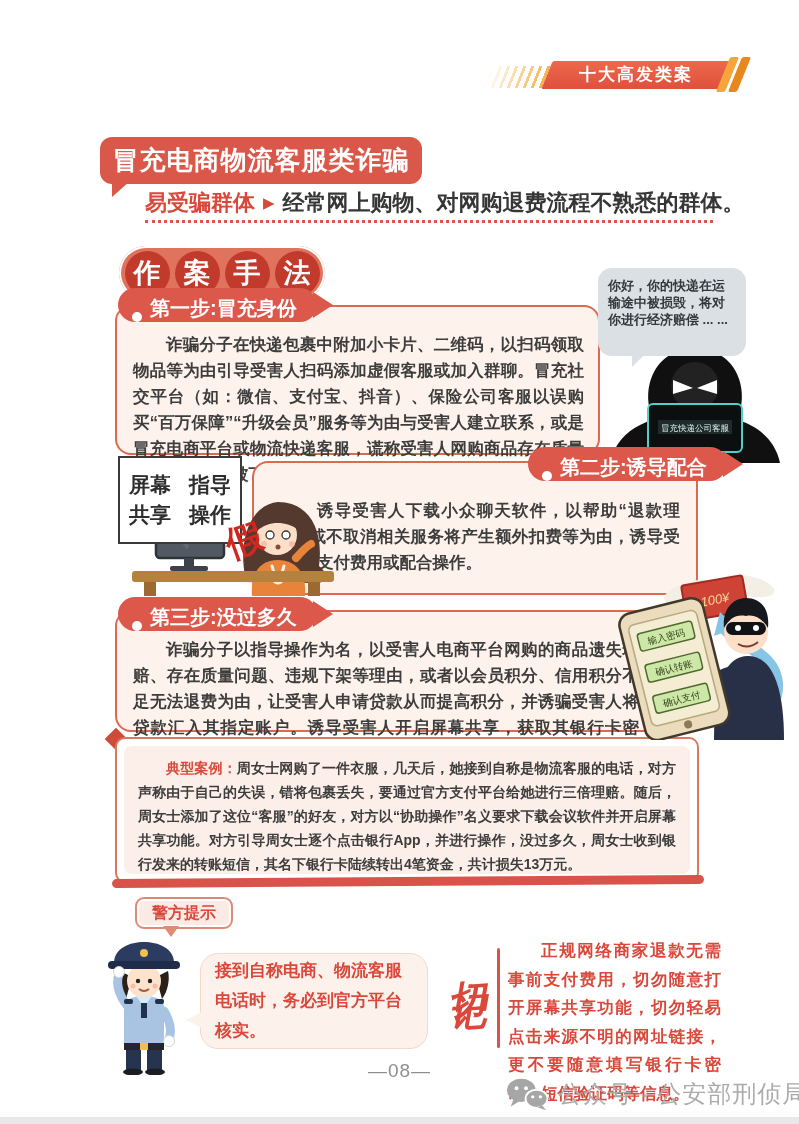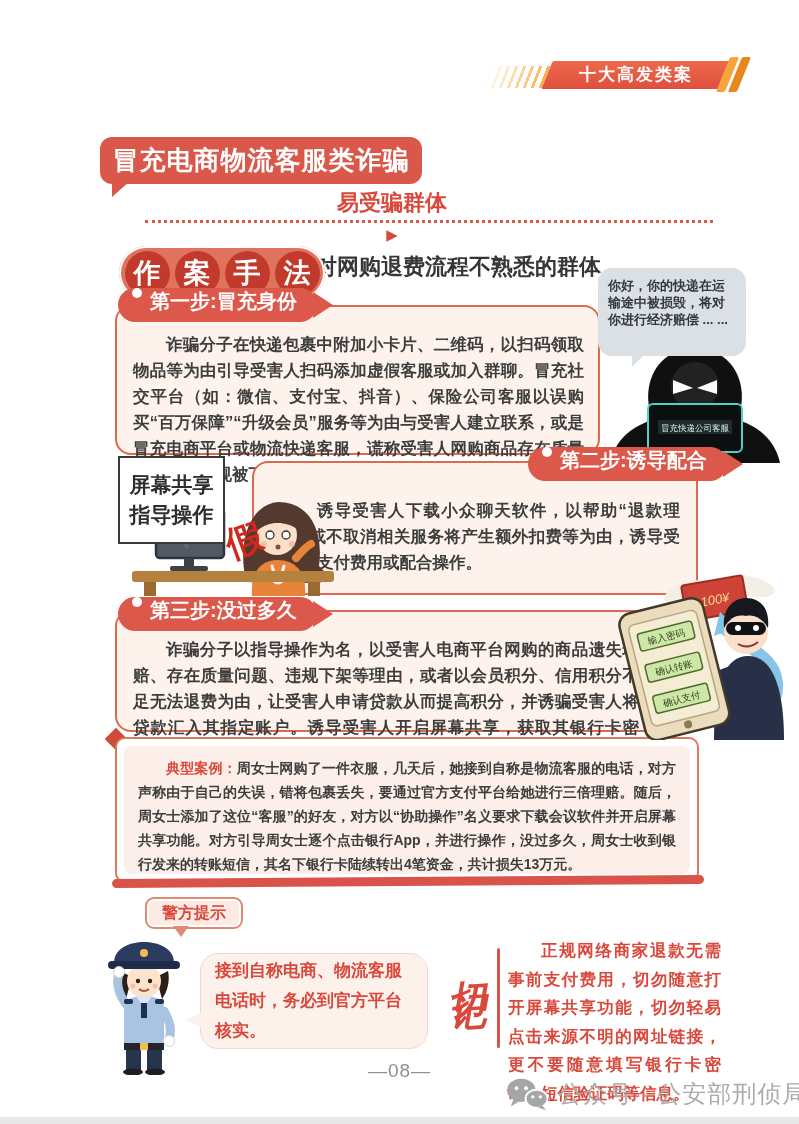--- a/index.html
+++ b/index.html
@@ -17,59 +17,59 @@
   .chip-inner{display:block;transform:skewX(22deg);color:#fff;font-weight:700;font-size:17px;
     line-height:28px;text-align:center;letter-spacing:2px;}
   .chev1{left:723px;top:57px;width:9px;height:35px;transform:skewX(-22deg);background:#f5a53c;border-radius:2px;}
   .chev2{left:735px;top:57px;width:9px;height:35px;transform:skewX(-22deg);background:#e8871c;border-radius:2px;}
 
   
   .title-bubble{left:100px;top:137px;width:322px;height:47px;background:#d9584a;border-radius:12px;
     color:#fff;font-size:26px;font-weight:700;text-align:center;line-height:47px;letter-spacing:1px;}
   .title-bubble::after{content:"";position:absolute;left:12px;bottom:-13px;width:0;height:0;
     border-top:15px solid #d9584a;border-right:17px solid transparent;}
-  .audience{left:161px;top:188px;display:flex;align-items:center;gap:8px;white-space:nowrap;flex-direction:column;}
+  .audience{left:145px;top:188px;display:flex;align-items:center;gap:8px;white-space:nowrap;}
   .audience .label{color:#d9483b;font-weight:700;font-size:22px;}
   .audience .arrow{color:#d9483b;font-size:15px;}
   .audience .text{color:#363636;font-weight:700;font-size:22px;}
   .dotted-sep{left:145px;top:220px;width:568px;height:0;border-bottom:3px dotted #d9584a;}
 
   
   .method-pill{left:119px;top:246px;width:206px;height:54px;background:#e0735e;border-radius:30px;
     box-shadow:inset 0 0 0 2px #ffffff;display:flex;align-items:center;justify-content:center;gap:5px;}
   .method-circle{width:45px;height:45px;border-radius:50%;background:#c23a2c;color:#fff;
     font-size:27px;font-weight:700;line-height:45px;text-align:center;}
 
   
   .step-box{background:#fdf3ec;border:2px solid #dd6a50;border-radius:16px;box-sizing:border-box;z-index:1;}
   .step-body{color:#3d3d3d;font-weight:600;font-size:16.5px;line-height:26px;text-indent:2em;margin:0;
     text-align:justify;}
   .ribbon{height:34px;background:#dc584a;border-radius:18px;color:#fff;font-weight:700;font-size:20px;
-    display:flex;align-items:flex-start;gap:8px;padding:0 20px 0 14px;z-index:5;white-space:nowrap;}
+    display:flex;align-items:flex-end;gap:8px;padding:0 20px 0 14px;z-index:5;white-space:nowrap;}
   .ribbon::after{content:"";position:absolute;right:-16px;top:4px;width:0;height:0;
     border-top:13px solid transparent;border-bottom:13px solid transparent;border-left:20px solid #dc584a;}
   .ribbon .bullet{width:10px;height:10px;background:#fff;border-radius:50%;flex:0 0 auto;}
 
   .box1{left:115px;top:305px;width:485px;height:150px;padding:24px 14px 8px 16px;}
   .ribbon1{left:118px;top:288px;}
   .box2{left:252px;top:461px;width:446px;height:134px;padding:34px 16px 8px 30px;}
   .ribbon2{left:528px;top:447px;}
   .box3{left:115px;top:610px;width:584px;height:122px;padding:24px 58px 8px 16px;}
   .ribbon3{left:118px;top:597px;}
 
   
   .speech-gray{left:598px;top:248px;width:148px;height:88px;background:#dbe0e4;border-radius:14px;
     box-sizing:border-box;padding:9px 10px;font-size:13px;font-weight:700;color:#33383d;line-height:17px;z-index:4;margin-top:20px;}
   .speech-gray::after{content:"";position:absolute;bottom:-11px;left:34px;width:0;height:0;
     border-top:13px solid #dbe0e4;border-right:13px solid transparent;}
   .hacker-svg{left:600px;top:328px;width:190px;height:135px;z-index:3;}
 
   
-  .sign-box{left:118px;top:456px;width:107px;height:88px;background:#fff;border:2.5px solid #3a3a3a;
-    box-sizing:border-box;display:flex;flex-direction:column;align-items:center;justify-content:center;
+  .sign-box{left:118px;top:456px;width:124px;height:88px;background:#fff;border:2.5px solid #3a3a3a;
+    box-sizing:border-box;display:flex;flex-direction:row;align-items:center;justify-content:center;
     font-size:21px;font-weight:700;color:#2e2e2e;line-height:30px;z-index:6;text-align:center;}
   .stamp{left:226px;top:516px;color:#d0281f;font-size:37px;font-weight:700;transform:rotate(-20deg);z-index:7;
     font-family:"Liberation Serif","DejaVu Serif",serif;}
   .girl-svg{left:126px;top:478px;width:215px;height:118px;z-index:5;}
 
   
   .thief-svg{left:616px;top:570px;width:182px;height:170px;z-index:6;}
 
   
   .case-card{left:115px;top:737px;width:584px;height:146px;background:#fff;border:2px solid #d97a5f;
@@ -78,21 +78,21 @@
   .case-inner{position:absolute;left:7px;top:7px;right:7px;bottom:7px;background:#fcefe9;border-radius:8px;
     padding:10px 14px;box-sizing:border-box;}
   .case-text{margin:0;font-size:14px;line-height:24px;color:#3d3d3d;font-weight:600;text-indent:2em;text-align:justify;}
   .case-label{color:#d9483b;font-weight:700;}
   .case-bar{left:112px;top:877px;width:592px;height:9px;background:#d9534a;border-radius:5px;
     transform:rotate(-0.4deg);z-index:3;}
 
   
   .police-badge{left:135px;top:897px;width:98px;height:32px;background:#fceae5;border:2px solid #df8a74;
     border-radius:9px;box-shadow:inset 0 0 0 2px #fff;box-sizing:border-box;color:#d9483b;font-weight:700;
-    font-size:16px;display:flex;align-items:center;justify-content:center;z-index:4;margin-left:10px;}
+    font-size:16px;display:flex;align-items:center;justify-content:center;z-index:4;}
   .police-badge::after{content:"";position:absolute;bottom:-10px;left:26px;width:0;height:0;
     border-top:11px solid #df8a74;border-left:8px solid transparent;border-right:8px solid transparent;}
   .officer-svg{left:92px;top:933px;width:105px;height:142px;z-index:3;}
   .police-bubble{left:200px;top:953px;width:228px;height:96px;background:#fdf1ec;border:1.5px solid #f4d8cb;
     border-radius:18px;box-sizing:border-box;display:flex;align-items:center;justify-content:center;
     padding:8px 14px;color:#d9483b;font-weight:700;font-size:17px;line-height:30px;text-align:left;}
   .police-bubble::before{content:"";position:absolute;left:-15px;top:58px;width:0;height:0;
     border-right:16px solid #fdf1ec;border-top:8px solid transparent;border-bottom:8px solid transparent;}
   .remember{left:438px;top:950px;writing-mode:vertical-rl;color:#d9483b;font-weight:700;font-size:38px;
     font-style:italic;font-family:"Liberation Serif","DejaVu Serif",serif;letter-spacing:12px;transform:rotate(-4deg);}

